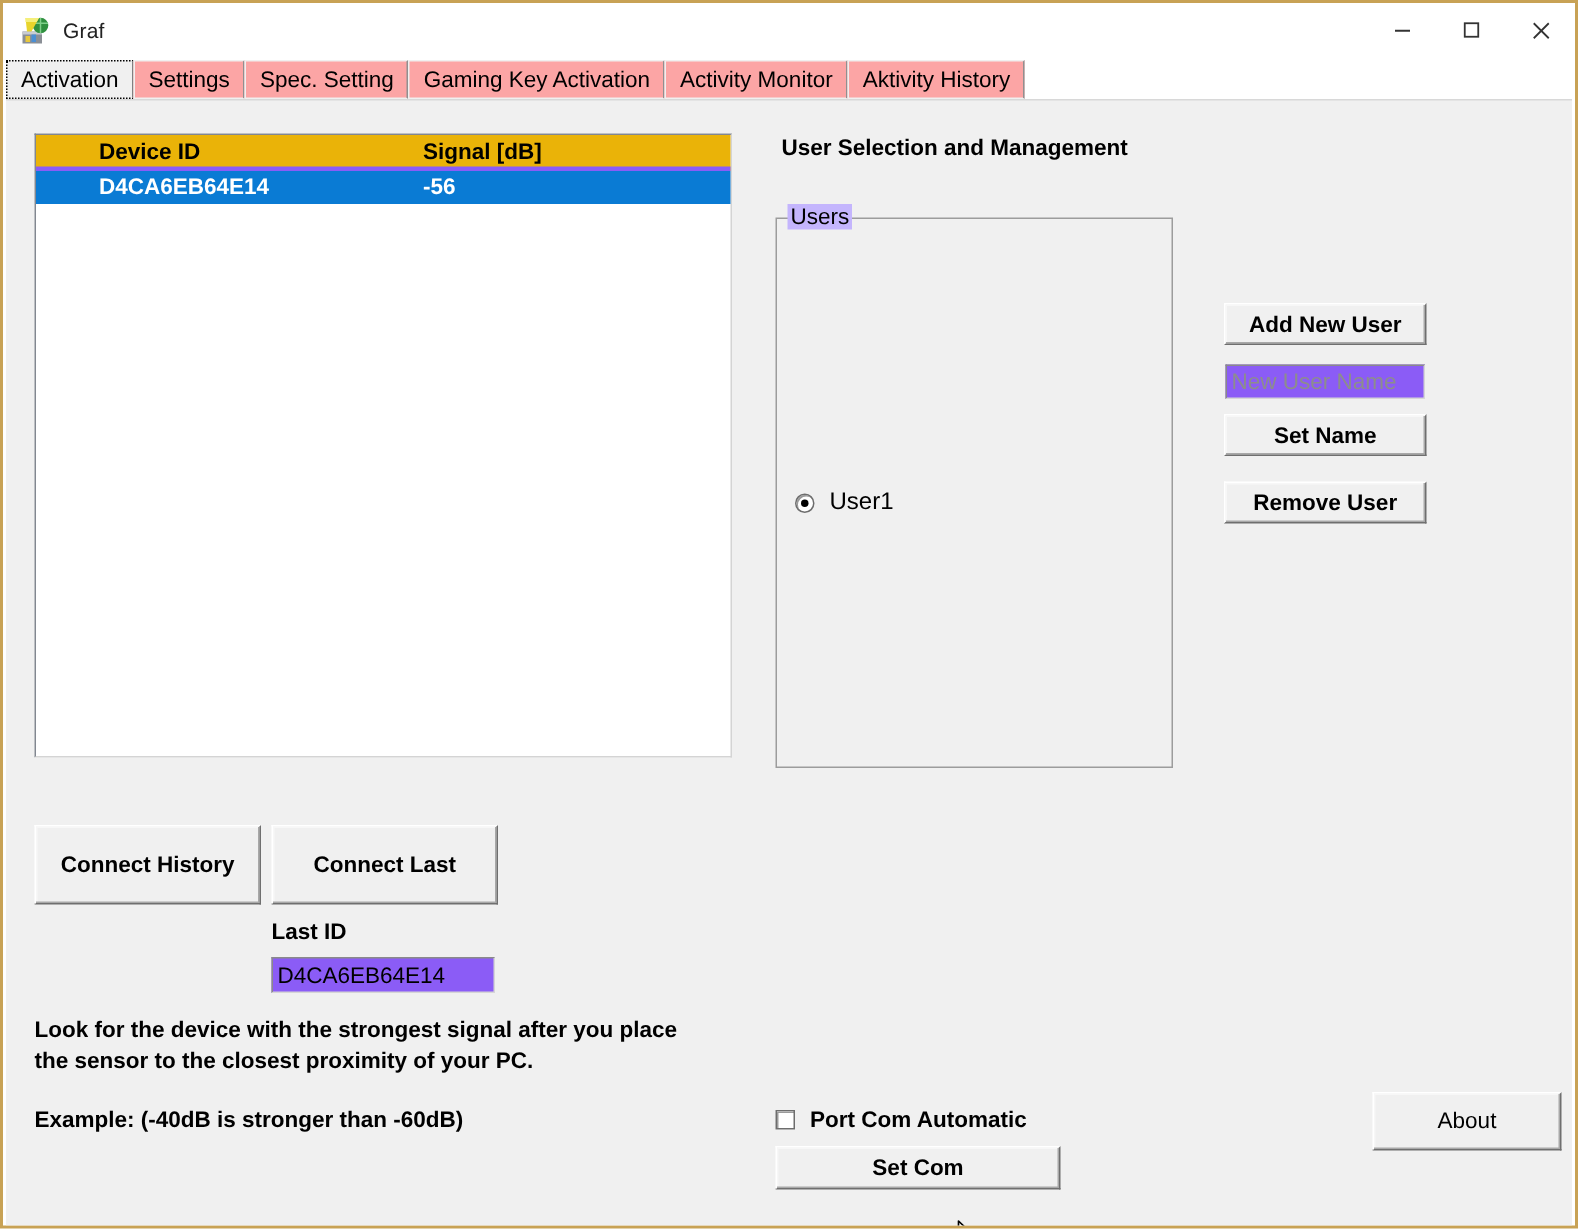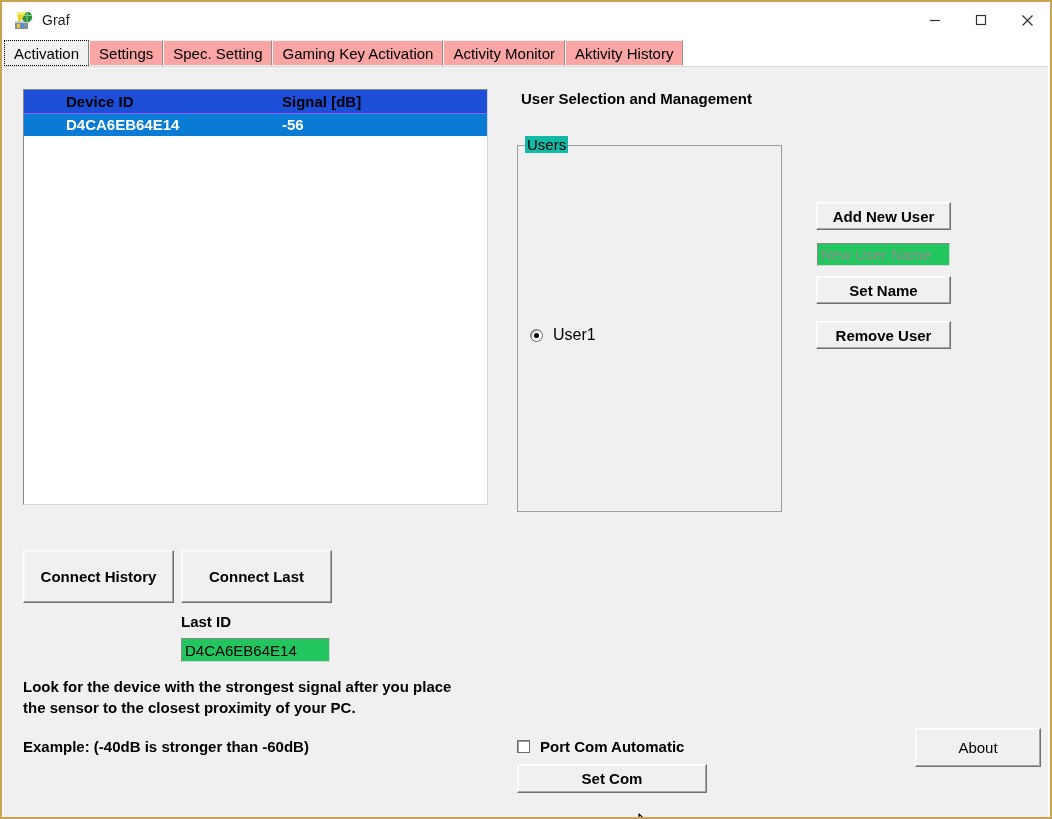--- a/index.html
+++ b/index.html
@@ -98,22 +98,22 @@
     position: absolute;
     left: 19px; top: 22px;
     width: 465px; height: 416px;
     background: #ffffff;
     border: 1px solid #828790;
     border-right-color: #d4d4d4;
     border-bottom-color: #d4d4d4;
   }
   #device-head {
     height: 24px;
-    background: #1d4ed8;
-    border-bottom: 1px solid #8b5cf6;
+    background: #eab308;
+    border-bottom: 3px solid #8b5cf6;
     position: relative;
   }
   #device-head .col {
     position: absolute;
     top: 3px;
     font-size: 15px;
     font-weight: bold;
     color: #000;
   }
   .col-id   { left: 42px; }
@@ -156,21 +156,21 @@
     align-items: center;
     justify-content: center;
     padding: 0;
     cursor: default;
   }
   .btn.normal { font-weight: normal; }
 
   
   .tinput {
     position: absolute;
-    background: #22c55e;
+    background: #8b5cf6;
     border: 1px solid #8a8a8a;
     border-right-color: #d6d6d6;
     border-bottom-color: #d6d6d6;
     font-family: "Liberation Sans", sans-serif;
     font-size: 15px;
     color: #000;
     padding: 0 3px;
     outline: none;
   }
   .tinput::placeholder { color: #8d8d8d; opacity: 1; }
@@ -178,21 +178,21 @@
   
   #users-group {
     position: absolute;
     left: 513px; top: 78px;
     width: 265px; height: 367px;
     border: 1px solid #9c9c9c;
   }
   #users-legend {
     position: absolute;
     left: 7px; top: -10px;
-    background: #14b8a6;
+    background: #c4b5fd;
     padding: 0 2px;
     font-size: 15px;
     color: #000;
   }
   #user-row {
     position: absolute;
     left: 12px; top: 180px;
     display: flex;
     align-items: center;
   }

